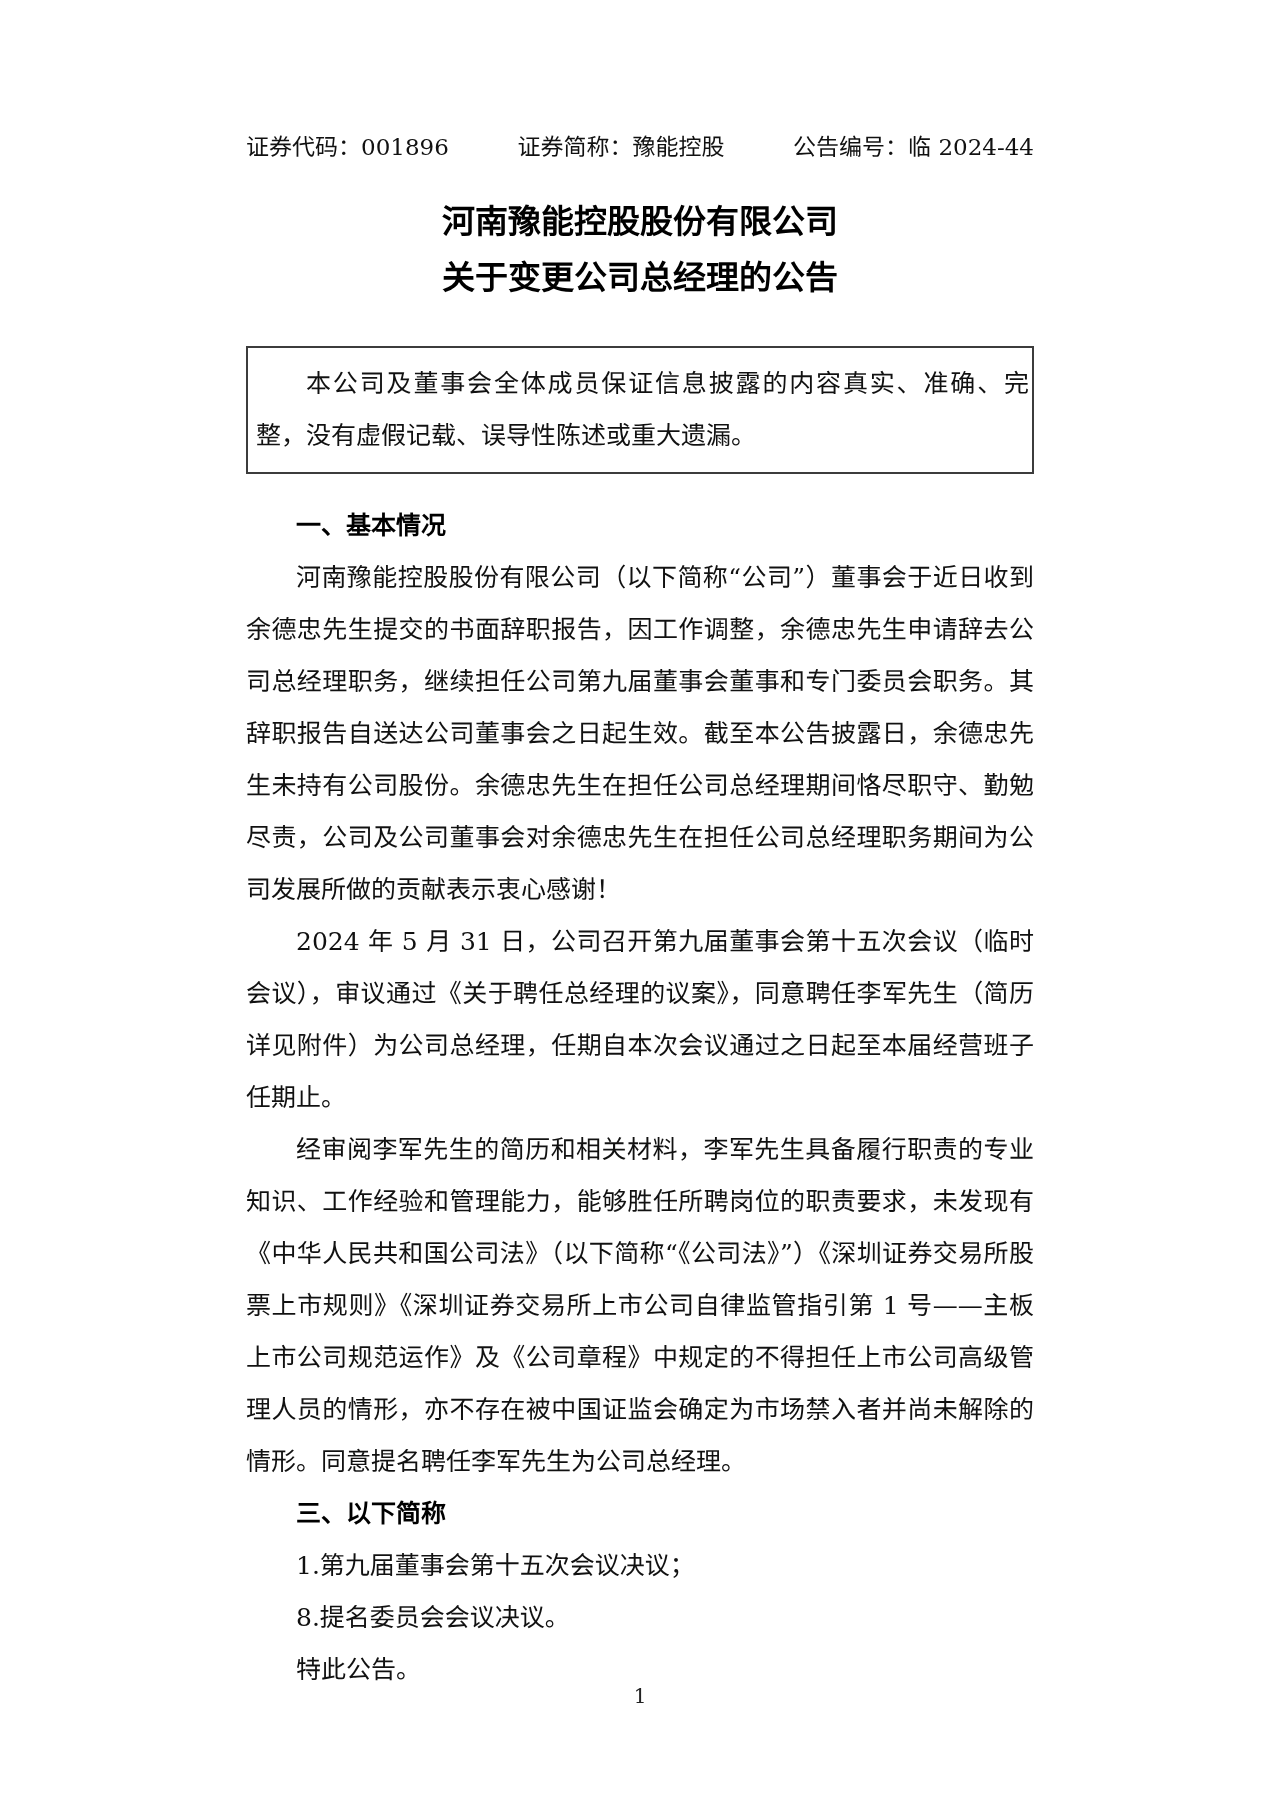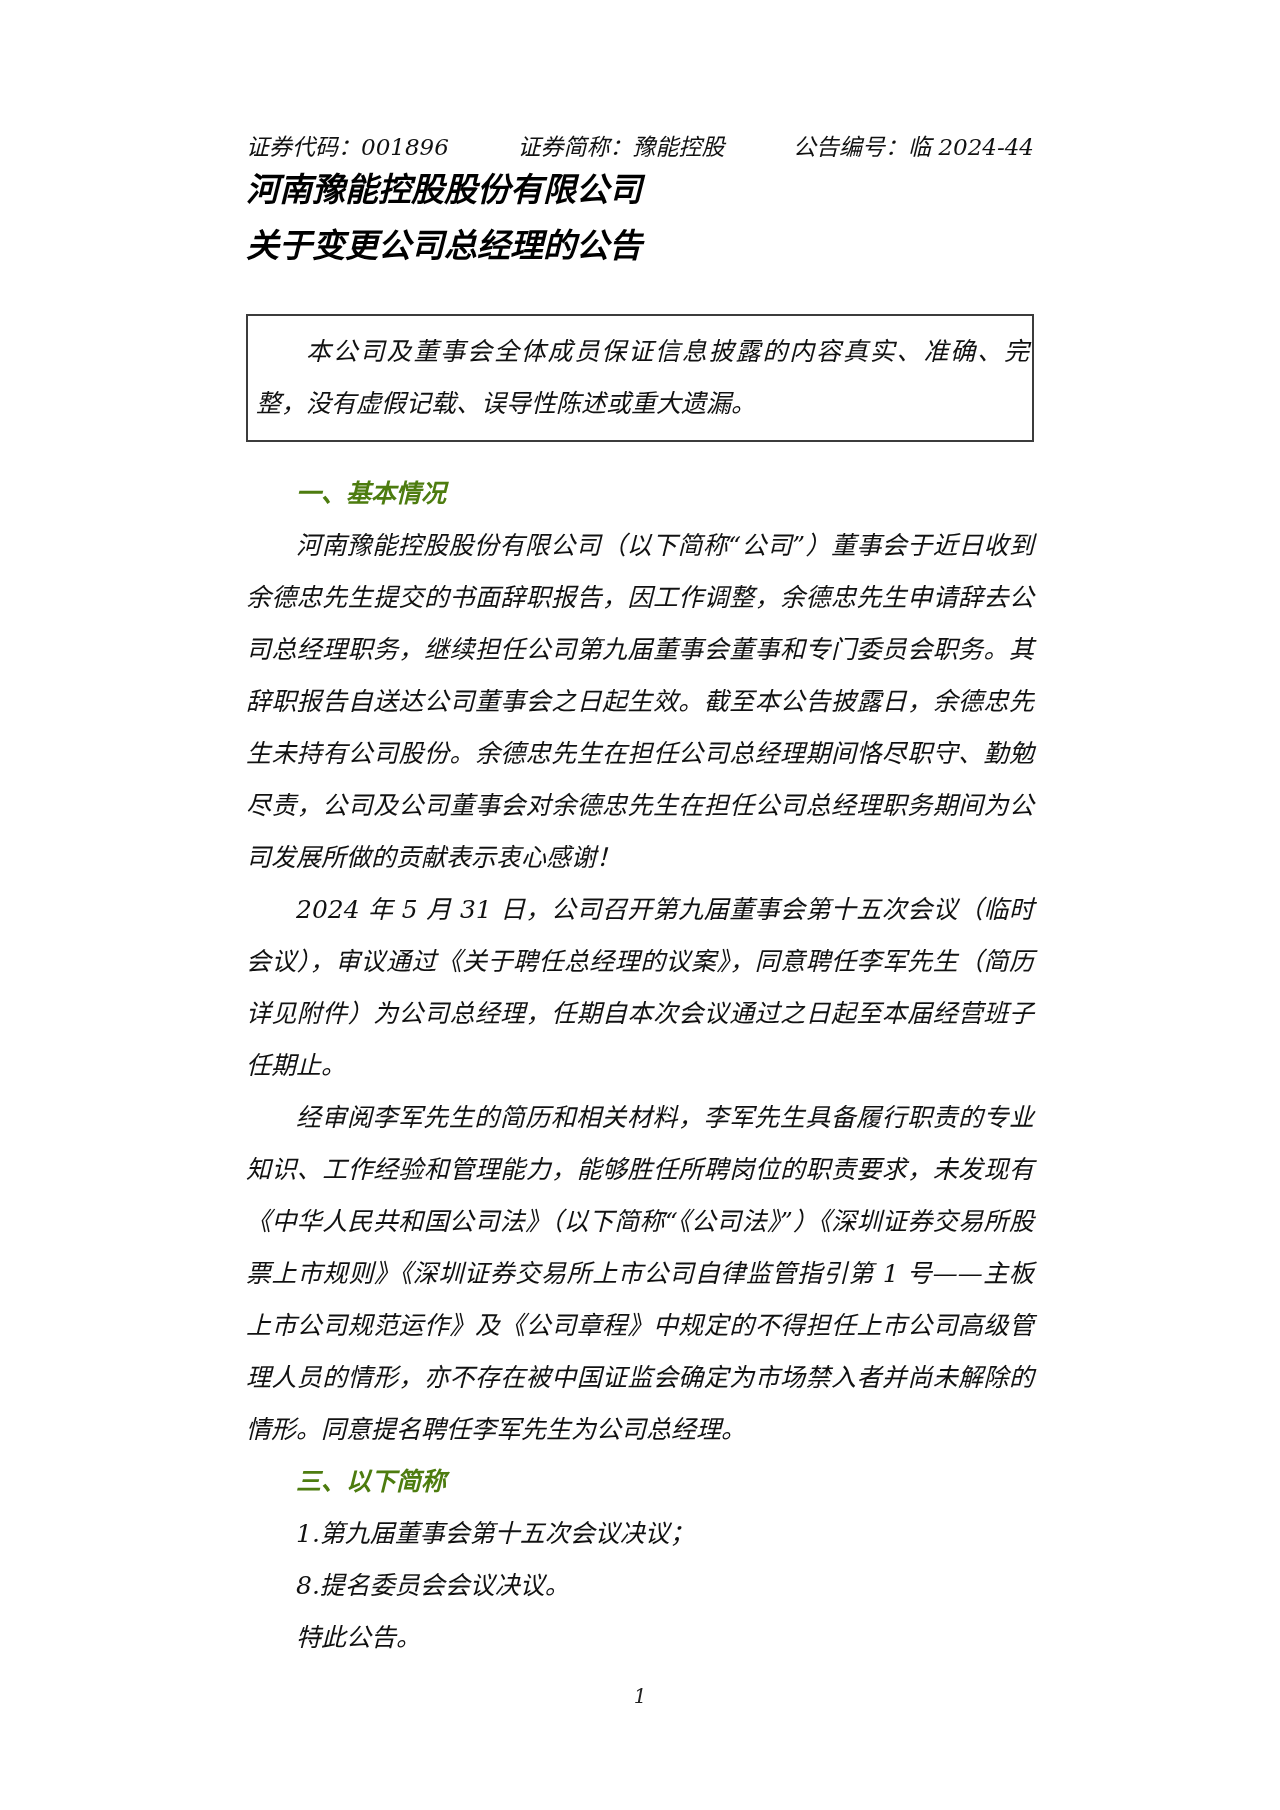--- a/index.html
+++ b/index.html
@@ -6,37 +6,38 @@
   html, body { background: #ffffff; }
   .page {
     position: relative;
     width: 1132px;
     height: 1810px;
     margin: 0 auto;
     background: #ffffff;
     color: #111111;
     font-family: "DejaVu Serif", "Liberation Serif", serif;
     overflow: hidden;
-    font-style: italic;
   }
   .content {
     position: absolute;
     left: 172px;
     right: 172px;
     top: 132px;
   }
   .doc-header {
     display: flex;
     justify-content: space-between;
     align-items: baseline;
     font-size: 23px;
     line-height: 30px;
     white-space: nowrap;
   }
   .title-block {
+    margin-top: 32px;
+    text-align: center;
     font-family: "DejaVu Sans", "Liberation Sans", sans-serif;
     font-weight: bold;
     font-size: 33px;
     line-height: 56px;
     color: #000000;
   }
   .disclaimer-box {
     margin-top: 40px;
     margin-bottom: 26px;
     border: 2px solid #3c3c3c;
@@ -46,21 +47,21 @@
     text-align: justify;
     text-indent: 2em;
   }
   .body-text {
     font-size: 25px;
     line-height: 52px;
   }
   .section-heading {
     font-family: "DejaVu Sans", "Liberation Sans", sans-serif;
     font-weight: bold;
-    color: #4d7c0f;
+    color: #000000;
     text-indent: 2em;
     font-size: 25px;
     line-height: 52px;
   }
   .para {
     text-indent: 2em;
     text-align: justify;
     text-justify: inter-ideograph;
   }
   .list-line {

